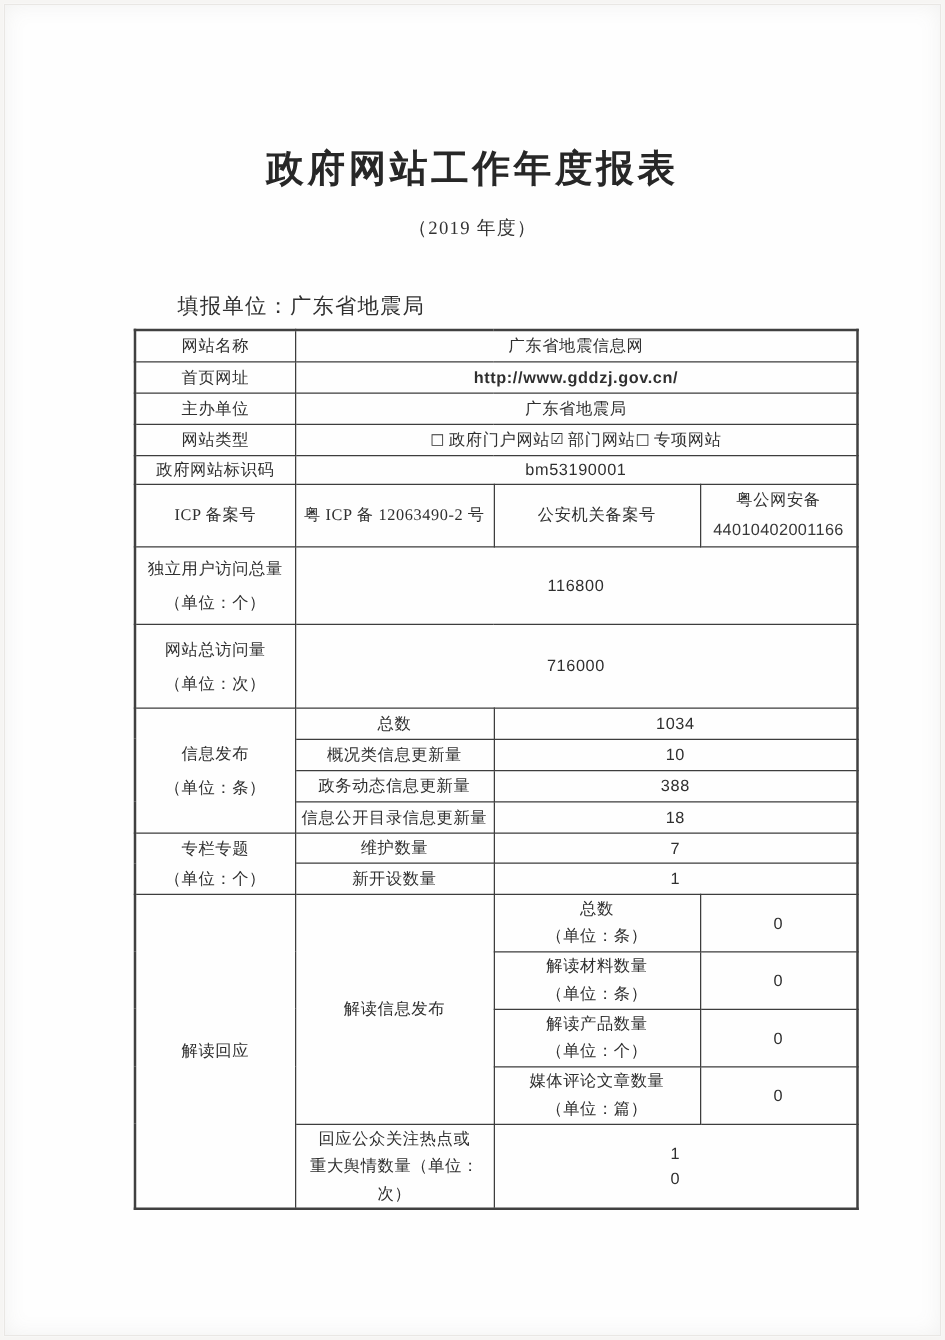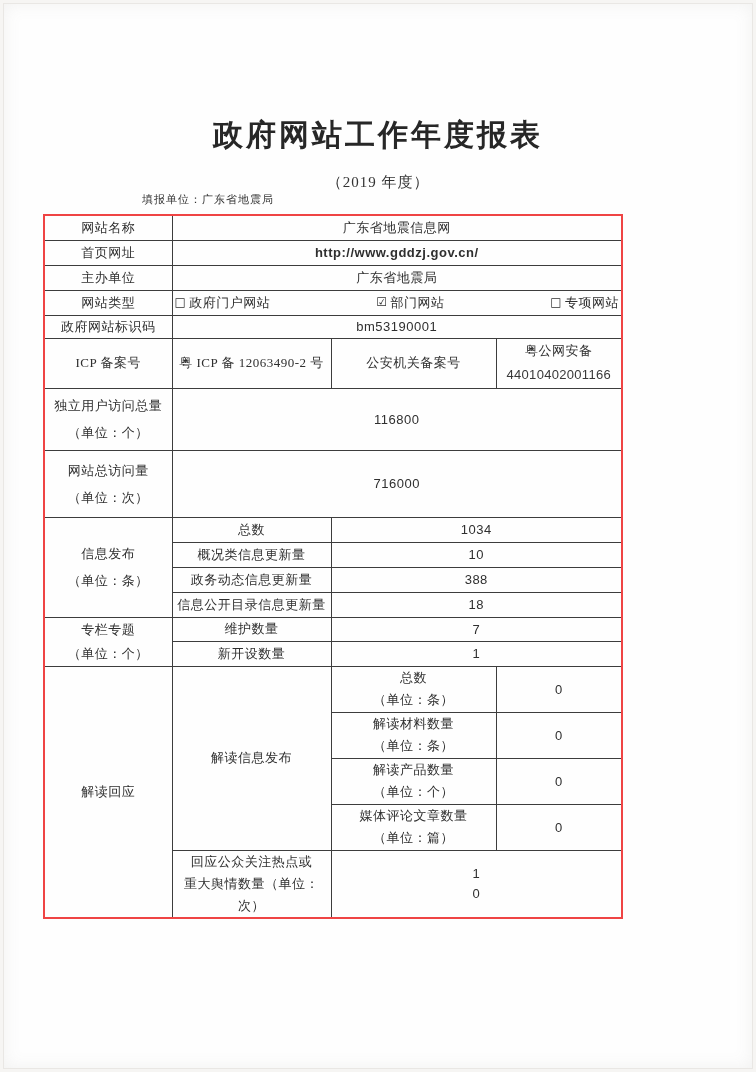--- a/index.html
+++ b/index.html
@@ -26,32 +26,33 @@
     color:#272727;
   }
   .subtitle {
     margin-top:17px;
     text-align:center;
     font-size:15px;
     letter-spacing:1px;
     color:#333;
   }
   .filler {
+    margin-top:41px;
     margin-left:139px;
-    font-size:11px;
+    font-size:17px;
     letter-spacing:1px;
     color:#303030;
   }
   table.report {
     border-collapse:collapse;
     table-layout:fixed;
     width:580px;
-    margin-left:40px;
+    margin-left:104px;
     margin-top:7px;
-    border:2px solid #ef4444;
+    border:2px solid #404040;
   }
   table.report td {
     border:1px solid #3d3d3d;
     text-align:center;
     vertical-align:middle;
     font-size:13px;
     letter-spacing:0.5px;
     padding:0 2px;
     color:#2f2f2f;
   }
@@ -64,21 +65,21 @@
     color:#383838;
     letter-spacing:0.3px;
   }
   .url { font-weight:bold; font-size:13.5px; }
   .lh27 div { line-height:27px; }
   .lh24 div { line-height:24px; }
   .lh22 div { line-height:22px; }
   .lh20 div { line-height:20px; }
   .types {
     display:flex;
-    justify-content:space-between;
+    justify-content:center;
     align-items:center;
     width:100%;
   }
   .type-opt { white-space:nowrap; }
   .cb { font-family:"DejaVu Sans",sans-serif; font-size:12px; margin-right:3px; position:relative; top:-1px; }
 </style>
 </head>
 <body>
 
 <div class="page">

